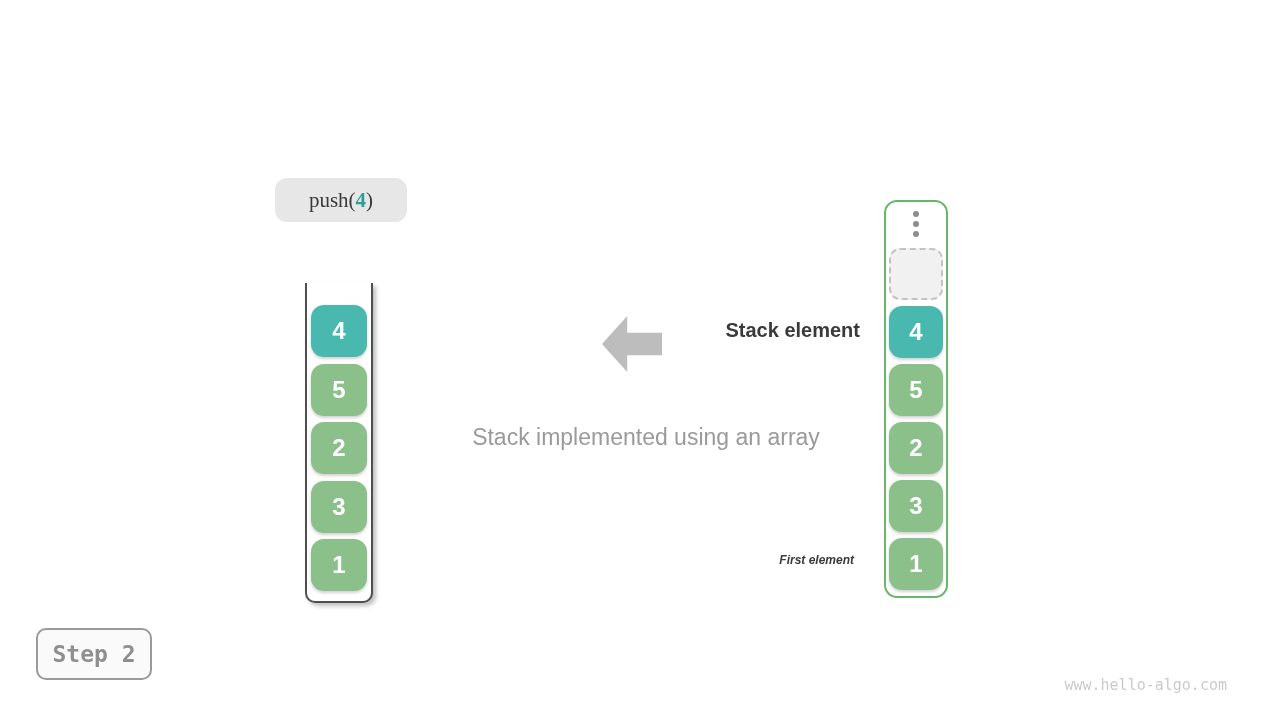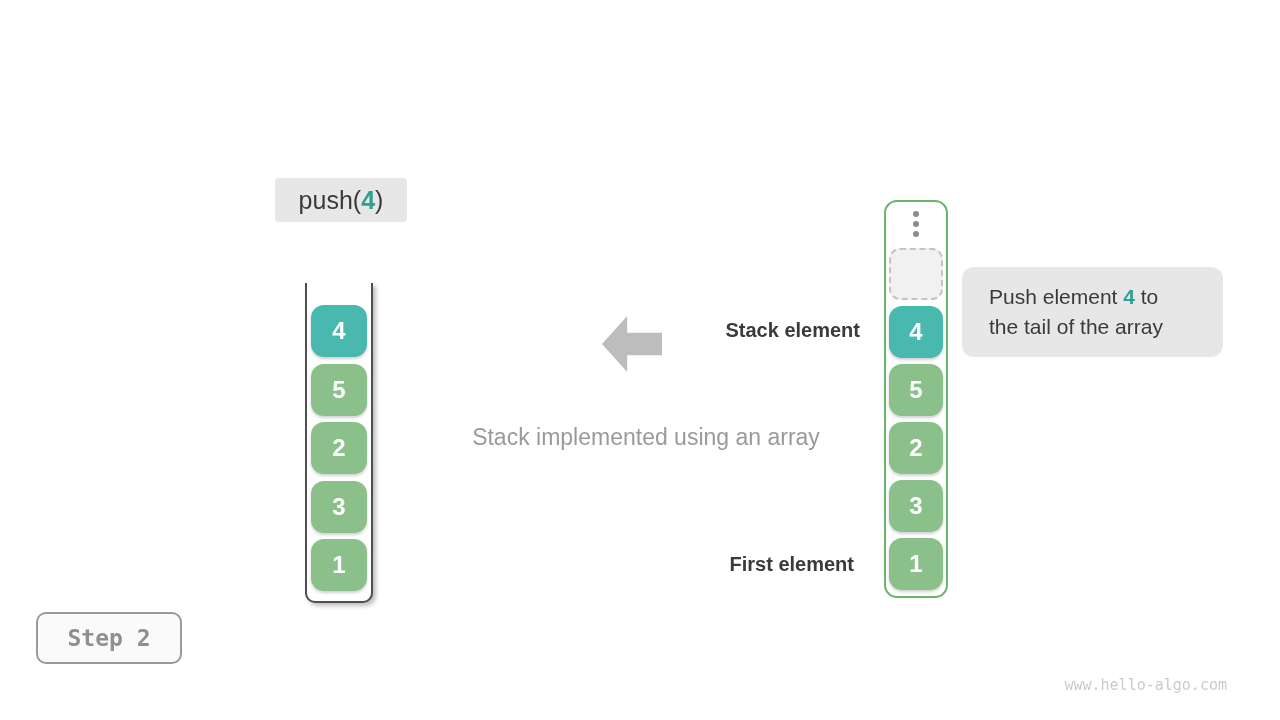--- a/index.html
+++ b/index.html
@@ -11,24 +11,24 @@
     overflow: hidden;
     font-family: "Liberation Sans", sans-serif;
   }
 
   
   .op-box {
     position: absolute;
     left: 275px; top: 178px;
     width: 132px; height: 44px;
     background: var(--box-gray);
-    border-radius: 4px;
+    border-radius: 12px;
     display: flex; align-items: center; justify-content: center;
-    font-family: Liberation Sans, sans-serif;
-    font-size: 25px;
+    font-family: Liberation Serif, serif;
+    font-size: 21px;
     color: var(--label-dark);
   }
   .op-box .op-arg { color: var(--teal-text); font-weight: bold; }
 
   
   .stack-left {
     position: absolute;
     left: 305px; top: 283px;
     width: 68px; height: 320px;
     background: #ffffff;
@@ -103,23 +103,24 @@
   .lbl-last {
     position: absolute;
     right: 420px; top: 319px;
     font-size: 20px; font-weight: bold;
     color: var(--label-dark);
     white-space: nowrap;
   }
   .lbl-first {
     position: absolute;
     right: 426px; top: 553px;
-    font-size: 20px; font-weight: bold;
+    font-size: 12px; font-weight: bold;
     color: var(--label-dark);
     white-space: nowrap;
+    font-style: italic;
   }
   .caption {
     position: absolute;
     left: 0; top: 424px;
     width: 1280px;
     text-align: center;
     font-size: 23px;
     color: var(--caption-gray);
     margin-left: 6px;
   }
@@ -135,22 +136,22 @@
     padding: 15px 0 0 27px;
     font-size: 21px;
     line-height: 30px;
     color: var(--label-dark);
   }
   .tooltip .tip-val { color: var(--teal-text); font-weight: bold; }
 
   
   .step-box {
     position: absolute;
-    left: 36px; top: 612px;
-    width: 146px; height: 52px;
+    left: 36px; top: 628px;
+    width: 116px; height: 52px;
     background: #fafafa;
     border: 2px solid #9a9a9a;
     border-radius: 10px;
     box-sizing: border-box;
     display: flex; align-items: center; justify-content: center;
     font-family: "DejaVu Sans Mono", monospace;
     font-size: 23px;
     font-weight: bold;
     color: var(--step-text);
   }
@@ -195,24 +196,20 @@
       <i></i>
     </div>
     <div class="empty-slot"></div>
     <div class="cell" data-type="top">4</div>
     <div class="cell" data-type="normal">5</div>
     <div class="cell" data-type="normal">2</div>
     <div class="cell" data-type="normal">3</div>
     <div class="cell" data-type="normal">1</div>
   </div>
 
-  <div class="tooltip">
-    <span>Push element </span><span class="tip-val">4</span><span> to</span><br>
-    <span>the tail of the array</span>
-  </div>
 
   <div class="step-box">
     <span>Step 2</span>
   </div>
 
   <div class="watermark">www.hello-algo.com</div>
 
 </div>
 
 </body></html>

